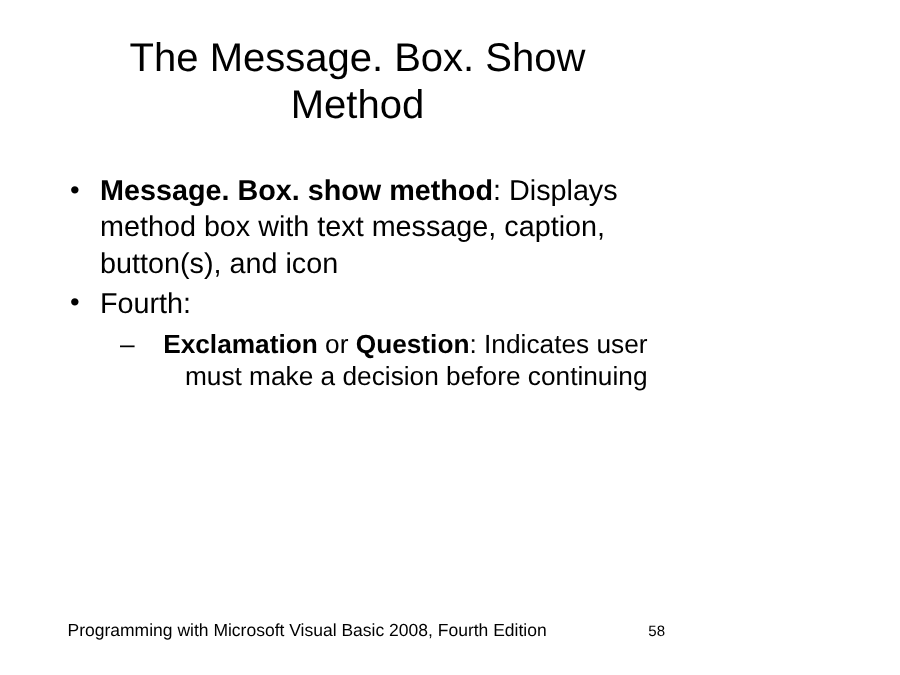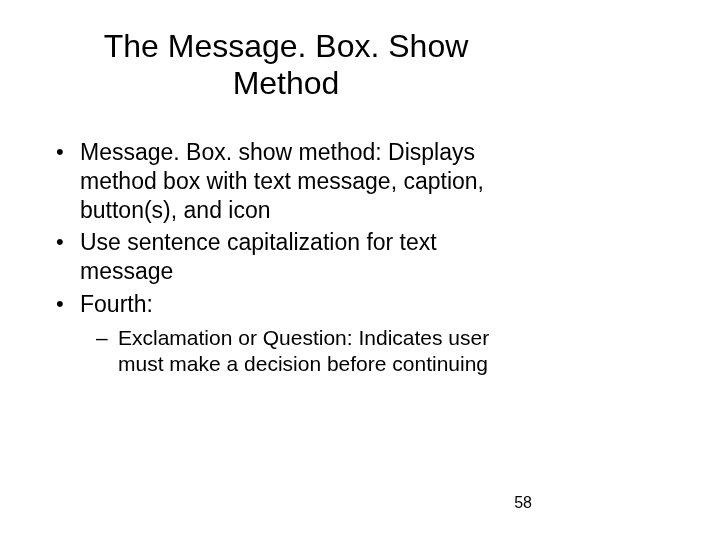--- a/index.html
+++ b/index.html
@@ -44,67 +44,66 @@
     left: 2px;
     top: 0;
     font-size: 22px;
   }
   ul.sub {
     list-style: none;
     padding: 0;
     margin: 6px 0 0 42px;
     font-size: 21px;
     line-height: 1.25;
+    text-align: right;
   }
   ul.sub > li {
     position: relative;
     padding-left: 22px;
     margin-bottom: 4px;
   }
   ul.sub > li::before {
     content: "–";
     position: absolute;
     left: 0;
     top: 0;
   }
-  .bold { font-weight: normal; }
+  .bold { font-weight: bold; }
   .footer {
     position: absolute;
     left: 54px;
     bottom: 28px;
     font-size: 14px;
   }
   .pagenum {
     position: absolute;
     right: 40px;
     bottom: 28px;
-    font-size: 16px;
+    font-size: 12px;
     margin-left: 12px;
   }
 </style>
 </head>
 <body>
 
 <div class="slide">
 
   <h1 class="title">The Message. Box. Show Method</h1>
 
   <ul class="main">
     <li>
       <span class="bold">Message. Box. show method</span><span>: Displays method box with text message, caption, button(s), and icon</span>
     </li>
     <li>
-      <span>Use sentence capitalization for text message</span>
-    </li>
-    <li>
       <span>Fourth:</span>
     </li>
   </ul>
 
   <ul class="sub">
     <li>
       <span class="bold">Exclamation</span><span> or </span><span class="bold">Question</span><span>: Indicates user must make a decision before continuing</span>
     </li>
   </ul>
 
+  <div class="footer">Programming with Microsoft Visual Basic 2008, Fourth Edition</div>
   <div class="pagenum">58</div>
 
 </div>
 
 </body></html>

